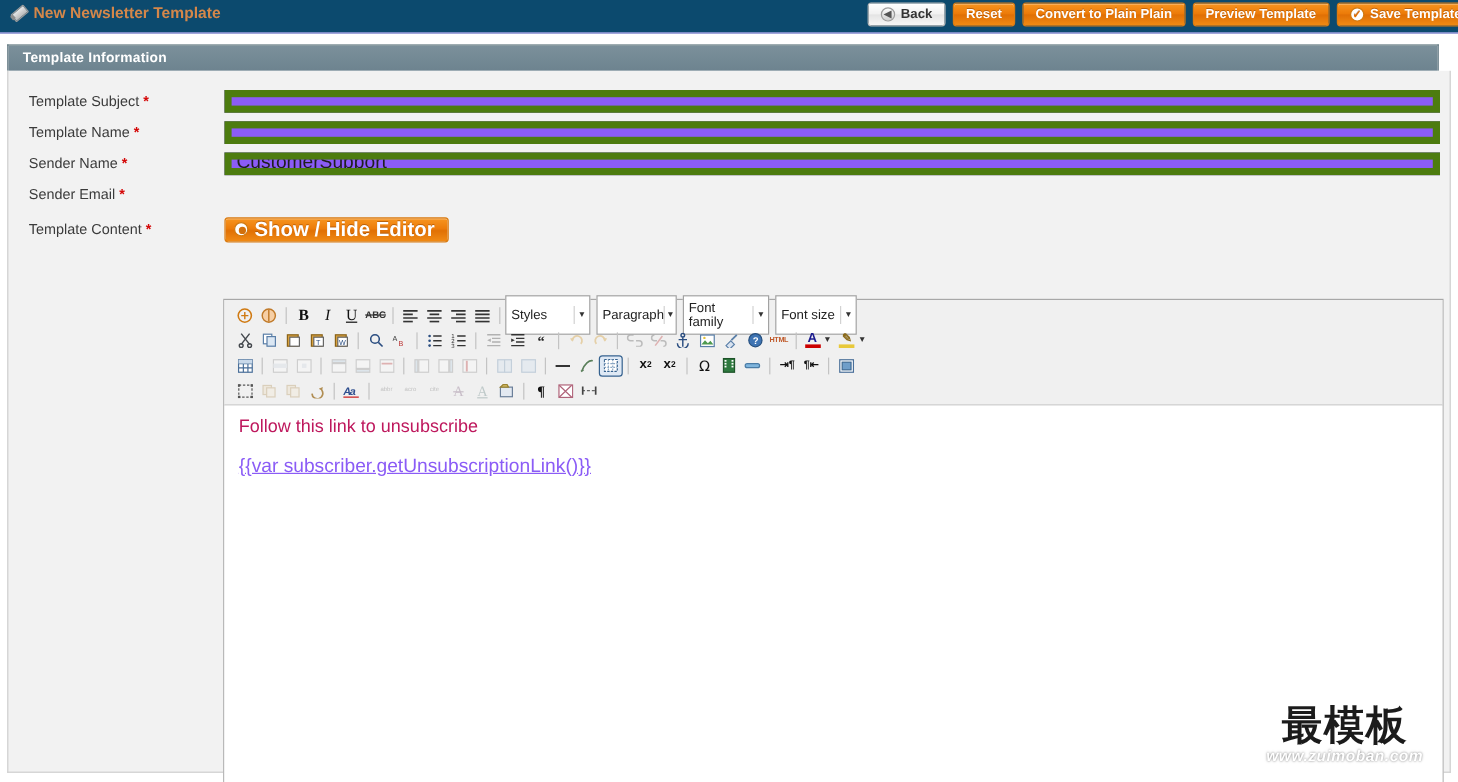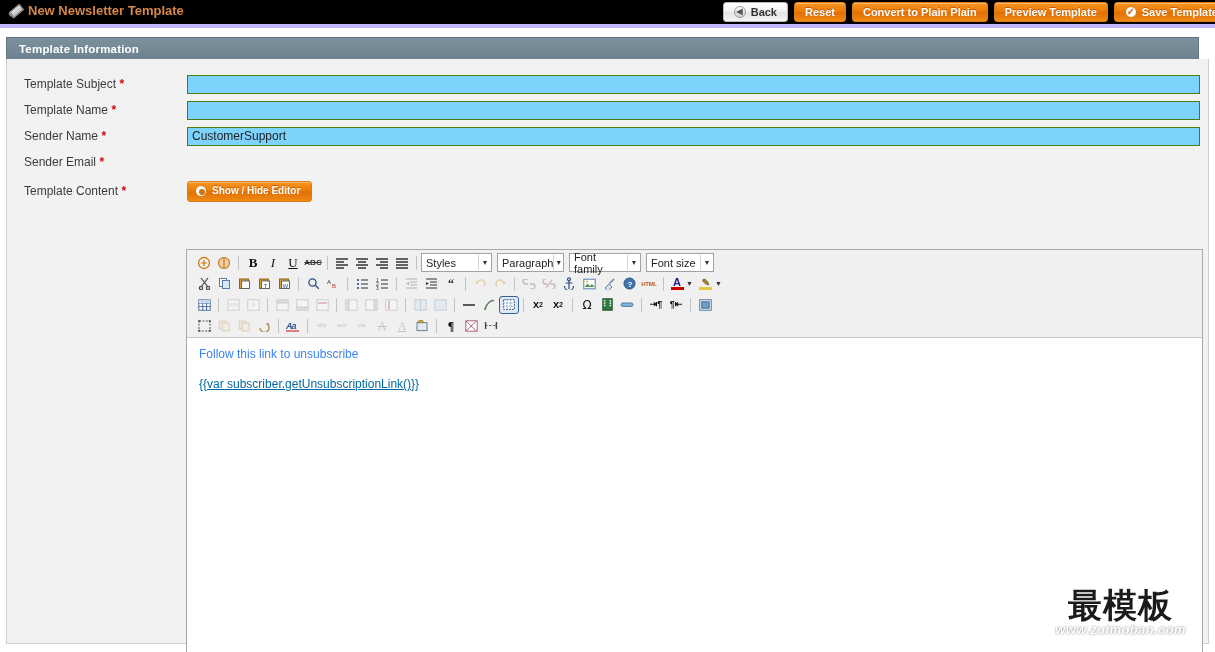--- a/index.html
+++ b/index.html
@@ -10,22 +10,22 @@
     font-family: "Liberation Sans", sans-serif;
     font-size: 12px;
     color: #2f2f2f;
     overflow: hidden;
   }
 
   
   .topbar {
     position: relative;
     height: 28px;
-    background: #000000;
-    border-bottom: 4px solid #c4b5fd;
+    background: #0c4a6e;
+    border-bottom: 1px solid #c4b5fd;
   }
   .page-title {
     position: absolute;
     left: 8px; top: 3px;
     display: flex; align-items: center; gap: 6px;
     font-size: 13px;
     font-weight: bold;
     color: #d4874a;
   }
   .title-icon {
@@ -154,40 +154,40 @@
   .field-label {
     width: 180px;
     padding-left: 17px;
     font-size: 12px;
     color: #3b3b3b;
     flex: 0 0 auto;
   }
   .req { color: #d40707; font-weight: bold; }
   .field-input {
     height: 19px;
-    border: 1px solid #4d7c0f;
-    background: #7dd3fc;
+    border: 6px solid #4d7c0f;
+    background: #8b5cf6;
     font-family: "Liberation Sans", sans-serif;
-    font-size: 12px;
+    font-size: 16px;
     color: #1f1f1f;
     padding: 0 4px;
     width: 1013px;
     outline: none;
   }
 
   .editor-toggle-row {
     display: flex;
     align-items: center;
     height: 30px;
     margin-top: 1px;
   }
   .btn-editor {
     height: 21px;
     padding: 0 11px 0 7px;
-    font-size: 10px;
+    font-size: 17px;
   }
 
   
   .editor {
     position: absolute;
     left: 179px;
     top: 190px;
     width: 1017px;
     height: 443px;
     border: 1px solid #a8a8a8;
@@ -227,21 +227,21 @@
   .tbtn.ital { font-style: italic; color: #111; font-family: "Liberation Serif", serif; font-size: 13px; }
   .tbtn.und  { text-decoration: underline; color: #111; font-family: "Liberation Serif", serif; font-size: 13px; }
   .tbtn.strike { text-decoration: line-through; color: #333; font-size: 8px; font-weight: bold; }
   .tsep {
     width: 1px; height: 14px;
     background: #c3c3c3;
     margin: 0 4px;
     flex: 0 0 auto;
   }
   .tsel {
-    height: 19px;
+    height: 33px;
     border: 1px solid #a2a2a2;
     background: #ffffff;
     display: inline-flex;
     align-items: center;
     justify-content: space-between;
     font-size: 11px;
     color: #222;
     padding: 0 0 0 4px;
     margin-right: 5px;
     cursor: pointer;
@@ -274,27 +274,27 @@
 
   .edit-area {
     position: relative;
     height: 352px;
     padding: 9px 12px;
     background: #ffffff;
     overflow: hidden;
   }
   .edit-area p {
     margin: 0 0 16px 0;
-    font-size: 12px;
-    color: #3b82f6;
+    font-size: 15px;
+    color: #be185d;
   }
   .edit-link {
-    color: #0369a1;
+    color: #8b5cf6;
     text-decoration: underline;
-    font-size: 12px;
+    font-size: 16px;
   }
 
   
   .watermark {
     position: absolute;
     right: 22px;
     bottom: 6px;
     text-align: center;
     pointer-events: none;
     user-select: none;

